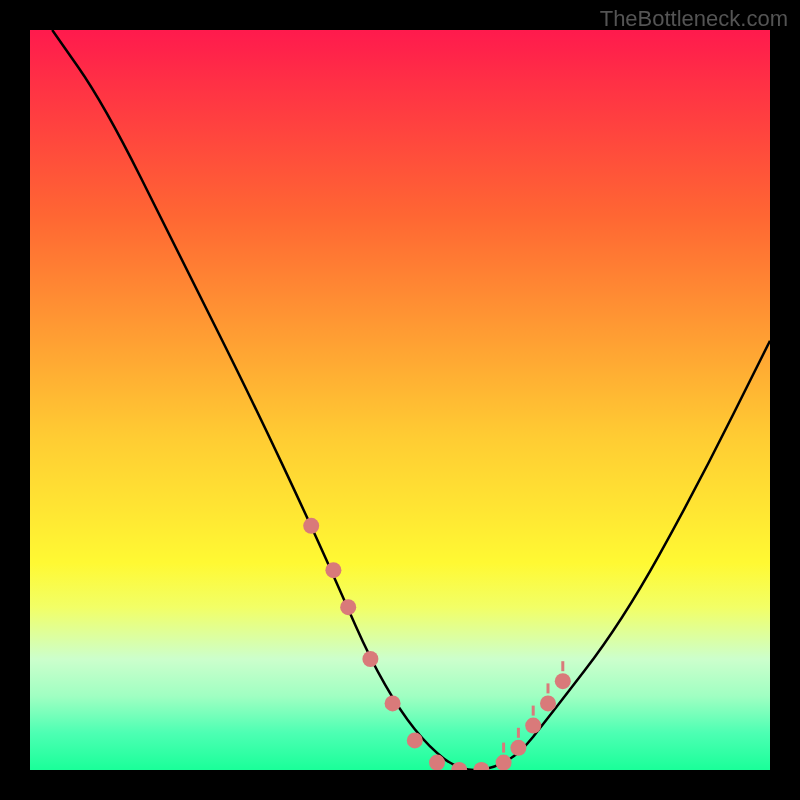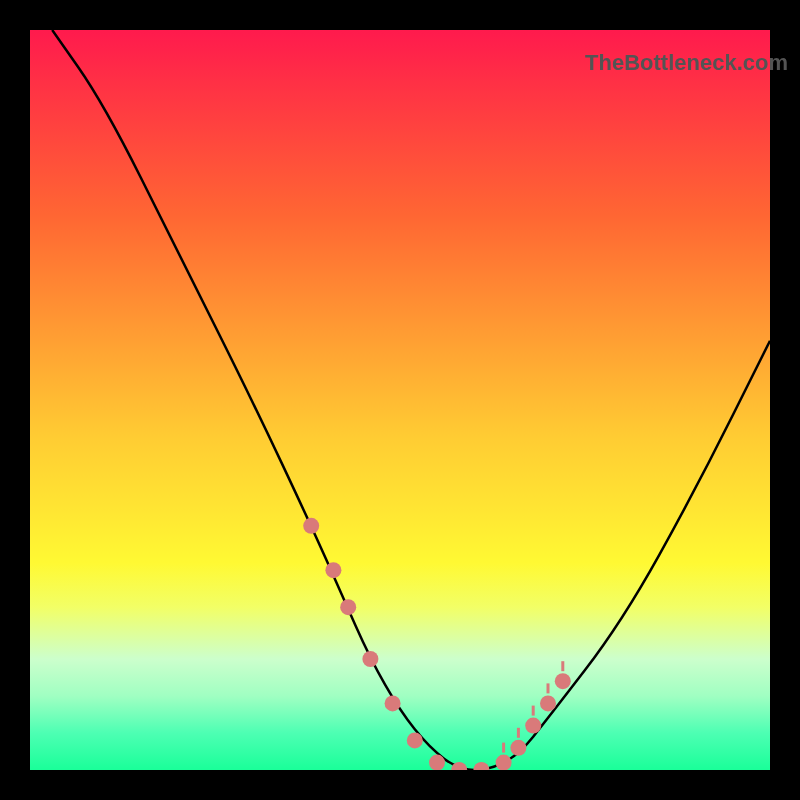--- a/index.html
+++ b/index.html
@@ -10,23 +10,22 @@
     position: relative;
     font-family: Arial, sans-serif;
     overflow: hidden;
   }
   .watermark {
     position: absolute;
     top: 6px;
     right: 12px;
     color: #545454;
     font-size: 22px;
-    font-weight: bold;
+    font-weight: normal;
     z-index: 10;
-    margin-top: 44px;
   }
   .plot-area {
     position: absolute;
     left: 30px;
     top: 30px;
     width: 740px;
     height: 740px;
     background: linear-gradient(to bottom,
       #ff1a4d 0%,
       #ff3344 8%,

